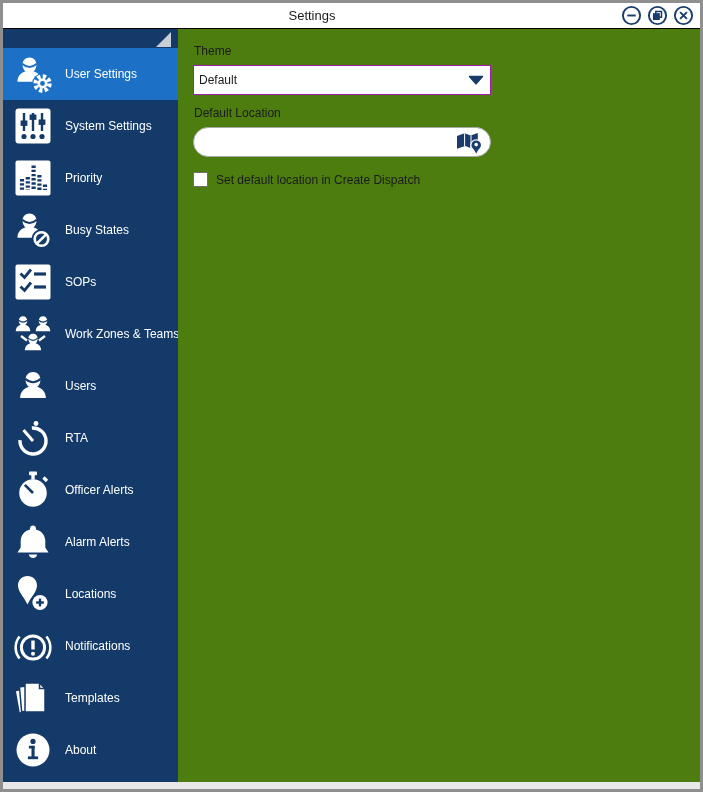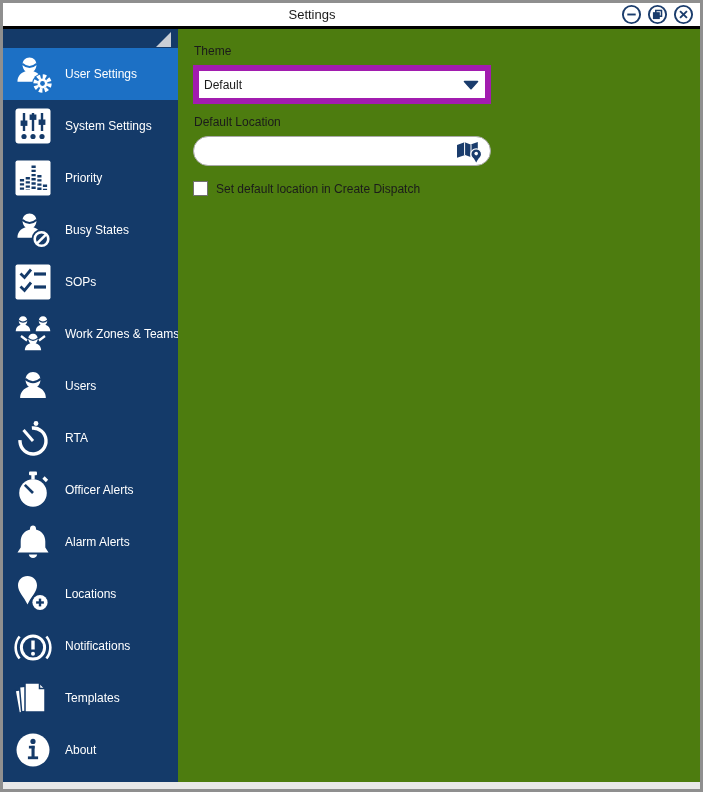--- a/index.html
+++ b/index.html
@@ -6,41 +6,41 @@
     --sidebar-bg:#143A69; --selected-bg:#1C70C5; --accent-navy:#1A3C6C;
     --window-border:#8F8F8F; --titlebar-bg:#FFFFFF; --strip-bg:#E8E8E8;
   }
   *{box-sizing:border-box;}
   html,body{margin:0;padding:0;}
   body{width:703px;height:792px;font-family:"Liberation Sans",sans-serif;background:#fff;}
   .window{width:703px;height:792px;border:3px solid var(--window-border);background:#fff;
           display:flex;flex-direction:column;overflow:hidden;}
   
   .titlebar{height:26px;flex:0 0 auto;display:flex;align-items:center;
-            background:var(--titlebar-bg);border-bottom:3px solid #000000;}
+            background:var(--titlebar-bg);border-bottom:1px solid #000000;}
   .title{flex:1;text-align:center;font-size:13px;color:#1b1b1b;}
   .controls{display:flex;gap:5px;padding-right:6px;flex:0 0 auto;}
   .ctrl{width:21px;height:21px;padding:0;border:none;background:none;cursor:pointer;display:flex;}
   .ctrl svg{width:21px;height:21px;}
   
   .body{flex:1;display:flex;min-height:0;}
   .sidebar{width:175px;flex:0 0 auto;background:var(--sidebar-bg);display:flex;flex-direction:column;}
   .side-top{height:19px;position:relative;flex:0 0 auto;}
   .collapse{position:absolute;right:7px;top:3px;width:0;height:0;
             border-left:15px solid transparent;border-bottom:15px solid #C9CED6;cursor:pointer;}
   .side-item{height:52px;flex:0 0 auto;display:flex;align-items:center;cursor:pointer;text-align:right;
              --ibg:var(--sidebar-bg);}
   .side-item.selected{background:var(--selected-bg);--ibg:var(--selected-bg);}
   .side-icon{width:44px;height:44px;margin-left:8px;flex:0 0 auto;display:flex;}
   .side-icon svg{width:44px;height:44px;}
   .side-label{color:#fff;font-size:12px;margin-left:10px;white-space:nowrap;}
   
   .content{flex:1;background:#4d7c0f;padding:15px 0 0 15px;}
   .field-label{font-size:12px;color:#1b1b1b;margin:0 0 7px 1px;}
-  .dropdown{width:298px;height:39px;border:6px solid #a21caf;background:#fff;
+  .dropdown{width:298px;height:30px;border:1px solid #a21caf;background:#fff;
             display:flex;align-items:center;cursor:pointer;}
   .dropdown .val{flex:1;font-size:12px;color:#1b1b1b;padding-left:5px;}
   .dropdown .chev{display:flex;padding-right:6px;}
   .spacer1{height:11px;}
   .pill{width:298px;height:30px;border:1px solid #A9A9A9;border-radius:15px;background:#fff;
         display:flex;align-items:center;padding:0 7px 0 13px;margin-top:2px;}
   .pill input{flex:1;min-width:0;border:none;outline:none;background:transparent;font-size:12px;}
   .map-btn{flex:0 0 auto;width:27px;height:23px;border:none;background:none;padding:0;cursor:pointer;display:flex;}
   .check-row{margin-top:15px;display:flex;align-items:center;text-align:right;}
   .cb{width:15px;height:15px;border:1px solid #707070;background:#fff;flex:0 0 auto;cursor:pointer;}

